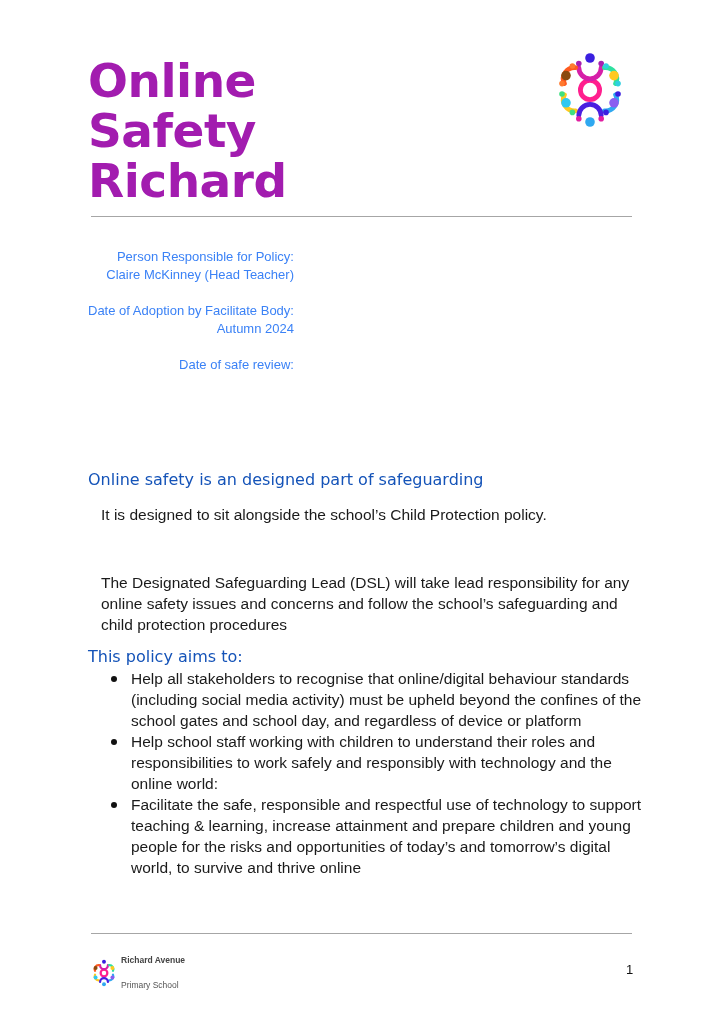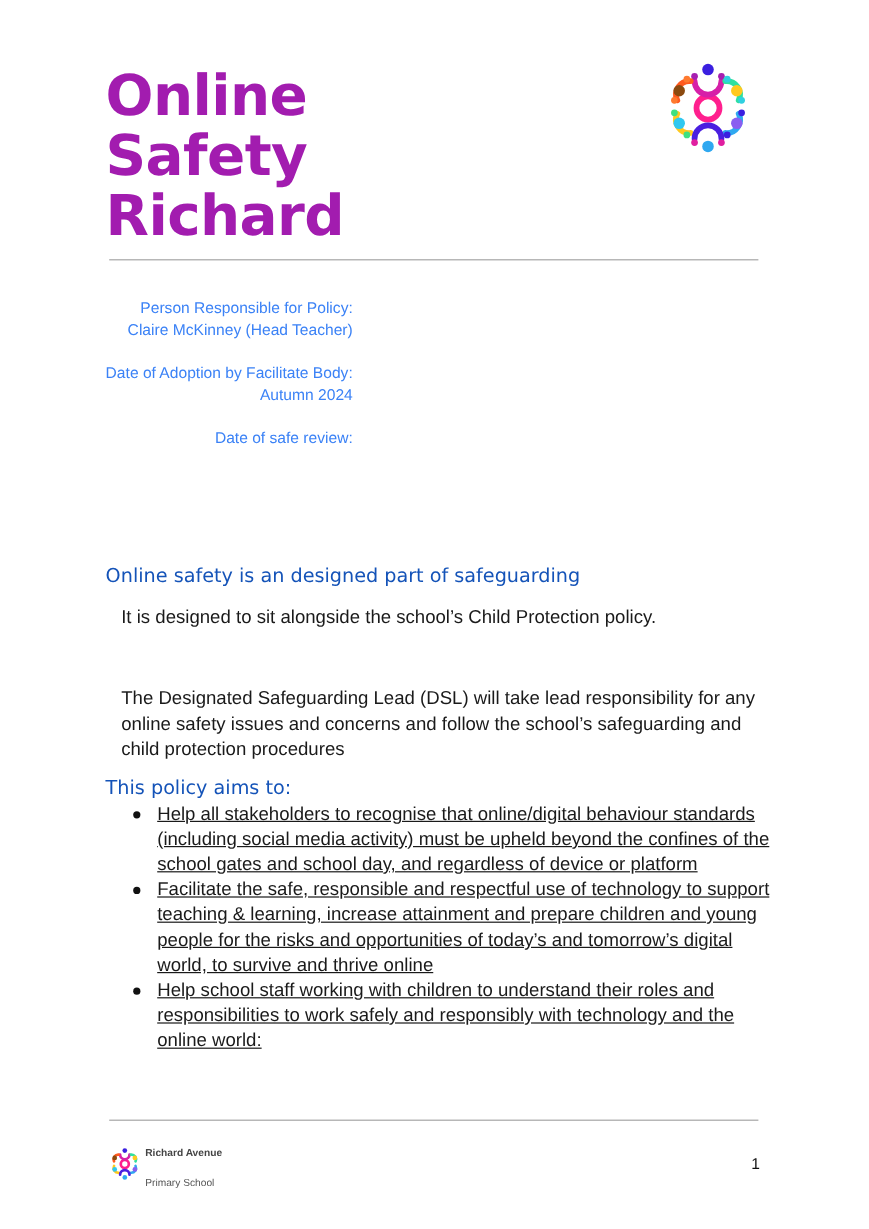--- a/index.html
+++ b/index.html
@@ -9,23 +9,23 @@
   .logo { position: absolute; left: 550px; top: 50px; width: 80px; height: 80px; }
   .rule { position: absolute; left: 91px; width: 541px; height: 1px; background: #a6a6a6; }
   .meta { position: absolute; left: 88px; top: 248px; font-size: 13px; line-height: 18px; color: #3b82f6; text-align: right; }
   .meta .group { margin-bottom: 18px; }
   .meta div { white-space: nowrap; }
   .section { position: absolute; left: 88px; width: 560px; font-size: 15.5px; line-height: 21px; color: #1a1a1a; }
   .section h2 { margin: 0; font-size: 16px; font-weight: normal; color: #1453b8; line-height: 22px; font-family: "DejaVu Sans", sans-serif; }
   .section p { margin: 13px; }
   .gap { height: 21px; }
   ul.aims { margin: 0; padding: 0; list-style: none; }
-  ul.aims li { position: relative; padding-left: 43px; margin: 0; text-decoration: underline; }
+  ul.aims li { position: relative; padding-left: 43px; margin: 0; }
   ul.aims li .bullet { position: absolute; left: 23px; top: 8px; width: 6px; height: 6px; border-radius: 50%; background: #111; }
-  .footer-logo { position: absolute; left: 90px; top: 956px; display: flex; gap: 3px; }
+  .footer-logo { position: absolute; left: 90px; top: 956px; display: flex; align-items: center; gap: 3px; }
   .footer-logo svg { width: 28px; height: 28px; }
   .footer-name { font-size: 8.5px; line-height: 9px; color: #555; }
   .footer-name .b { font-weight: bold; color: #444; display:block; }
   .footer-name .n { display:block;margin-top:16px; }
   .page-num { position: absolute; left: 626px; top: 962px; font-size: 13px; color: #111; }
 </style>
 </head>
 <body>
 
 <h1 class="title">
@@ -91,22 +91,22 @@
   <h2>Online safety is an designed part of safeguarding</h2>
   <p>It is designed to sit alongside the school’s Child Protection policy.</p>
   <div class="gap"></div>
   <p>The Designated Safeguarding Lead (DSL) will take lead responsibility for any online safety issues and concerns and follow the school’s safeguarding and child protection procedures</p>
 </div>
 
 <div class="section" style="top:634px;margin-top:12px;">
   <h2>This policy aims to:</h2>
   <ul class="aims">
     <li><span class="bullet"></span><span>Help all stakeholders to recognise that online/digital behaviour standards (including social media activity) must be upheld beyond the confines of the school gates and school day, and regardless of device or platform</span></li>
+    <li><span class="bullet"></span><span>Help school staff working with children to understand their roles and responsibilities to work safely and responsibly with technology and the online world:</span></li>
     <li><span class="bullet"></span><span>Facilitate the safe, responsible and respectful use of technology to support teaching &amp; learning, increase attainment and prepare children and young people for the risks and opportunities of today’s and tomorrow’s digital world, to survive and thrive online</span></li>
-    <li><span class="bullet"></span><span>Help school staff working with children to understand their roles and responsibilities to work safely and responsibly with technology and the online world:</span></li>
   </ul>
 </div>
 
 <div class="rule" style="top:933px;"></div>
 
 <div class="footer-logo">
   <svg viewBox="0 0 100 100">
     <circle cx="50" cy="50" r="12" fill="none" stroke="#ff1f8e" stroke-width="8"></circle>
     <path d="M36 22 A14 14 0 0 0 64 22" fill="none" stroke="#d61fa8" stroke-width="8" stroke-linecap="round"></path>
     <circle cx="50" cy="10" r="7" fill="#3a1fe0"></circle>

